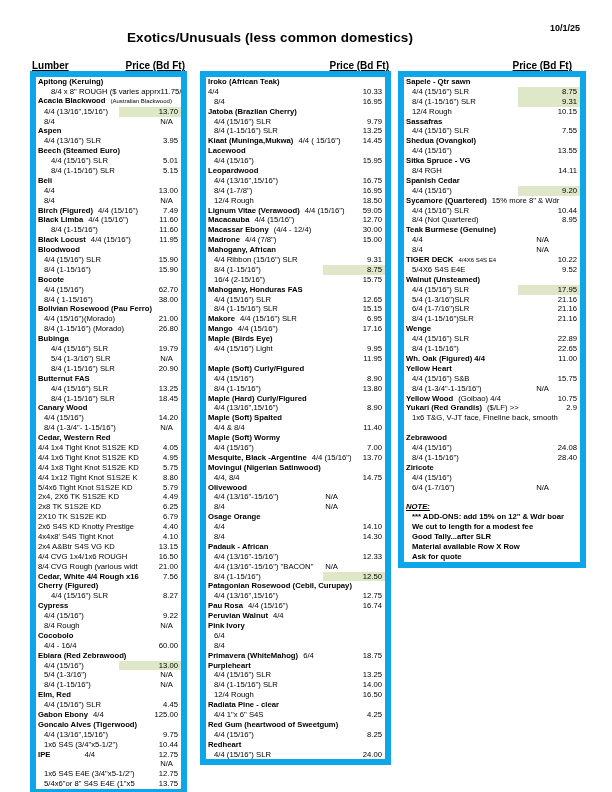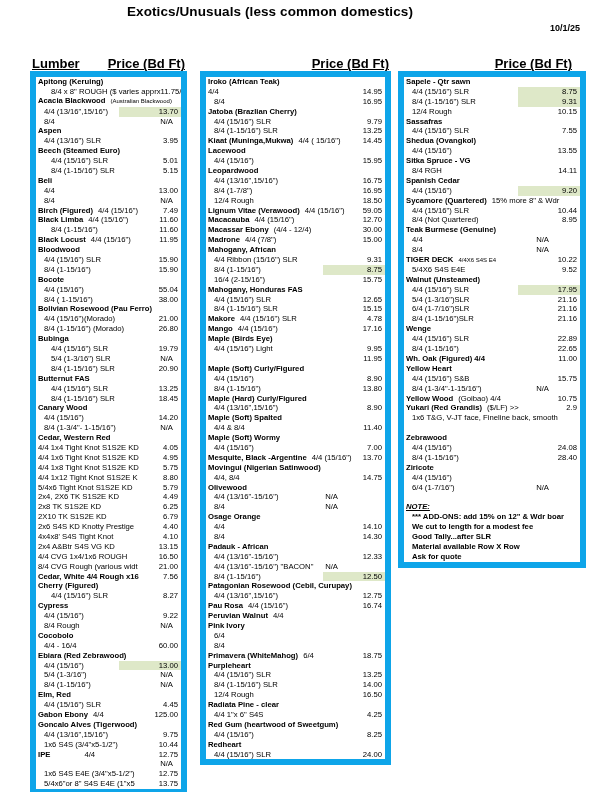--- a/index.html
+++ b/index.html
@@ -2,33 +2,33 @@
 <html style="--hl: #dee8c8; --hl2: #c7d8a0;"><head>
 <meta charset="utf-8">
 <style>
   html,body{margin:0;padding:0;background:#888;}
   .page{
     position:relative;width:612px;height:792px;background:#ffffff;
     font-family:"Liberation Sans","DejaVu Sans",sans-serif;color:#000;
     margin:0 auto;overflow:hidden;
   }
   .title{
-    position:absolute;left:20px;top:4px;width:500px;text-align:center;
+    position:absolute;left:20px;top:30px;width:500px;text-align:center;
     font-size:13.5px;font-weight:bold;letter-spacing:.1px;
   }
   .date{
     position:absolute;right:32px;top:23px;font-size:9px;font-weight:bold;
   }
   .col{position:absolute;top:58px;}
   .col1{left:30px;width:157px;}
   .col2{left:200px;width:191px;}
   .col3{left:398px;width:188px;}
   .colhead{
     height:13px;display:flex;justify-content:space-between;align-items:flex-end;
-    font-size:13px;font-weight:bold;padding:0 2px;
+    font-size:10px;font-weight:bold;padding:0 2px;
   }
   .colhead .hl-left,.colhead .hl-right{text-decoration:underline;}
   .col3 .colhead .hl-right{margin-right:12px;}
   .box{border:6px solid #0ea5e9;background:#fff;}
   .row{
     display:flex;align-items:center;height:9.9px;line-height:9.9px;
     font-size:7.7px;white-space:nowrap;overflow:hidden;
   }
   .nm{flex:1 1 auto;overflow:hidden;white-space:nowrap;}
   .nm.b{font-weight:bold;}
@@ -135,21 +135,21 @@
         </div>
         <div class="row">
           <span class="nm ind1">8/4 (1-15/16")</span>
           <span class="pr">15.90</span>
         </div>
         <div class="row">
           <span class="nm ind0 b">Bocote</span>
         </div>
         <div class="row">
           <span class="nm ind1">4/4 (15/16")</span>
-          <span class="pr">55.04</span>
+          <span class="pr">62.70</span>
         </div>
         <div class="row">
           <span class="nm ind1">8/4 ( 1-15/16")</span>
           <span class="pr">38.00</span>
         </div>
         <div class="row">
           <span class="nm ind0 b">Bolivian Rosewood (Pau Ferro)</span>
         </div>
         <div class="row">
           <span class="nm ind1">4/4 (15/16")(Morado)</span>
@@ -340,21 +340,21 @@
     <div class="colhead">
       <span class="hl-left"></span>
       <span class="hl-right">Price (Bd Ft)</span>
     </div>
     <div class="box">
         <div class="row">
           <span class="nm ind0 b">Iroko (African Teak)</span>
         </div>
         <div class="row">
           <span class="nm ind0">4/4</span>
-          <span class="pr">14.95</span>
+          <span class="pr">10.33</span>
         </div>
         <div class="row">
           <span class="nm ind1">8/4</span>
           <span class="pr">16.95</span>
         </div>
         <div class="row">
           <span class="nm ind0 b">Jatoba  (Brazlian Cherry)</span>
         </div>
         <div class="row">
           <span class="nm ind1">4/4  (15/16") SLR</span>
@@ -427,21 +427,21 @@
         <div class="row">
           <span class="nm ind1">4/4 (15/16")  SLR</span>
           <span class="pr">12.65</span>
         </div>
         <div class="row">
           <span class="nm ind1">8/4 (1-15/16")  SLR</span>
           <span class="pr">15.15</span>
         </div>
         <div class="row">
           <span class="nm ind0 b">Makore<span class="ts">4/4 (15/16") SLR</span></span>
-          <span class="pr">4.78</span>
+          <span class="pr">6.95</span>
         </div>
         <div class="row">
           <span class="nm ind0 b">Mango<span class="ts">4/4 (15/16")</span></span>
           <span class="pr">17.16</span>
         </div>
         <div class="row">
           <span class="nm ind0 b">Maple (Birds Eye)</span>
         </div>
         <div class="row">
           <span class="nm ind1">4/4  (15/16")  Light</span>

